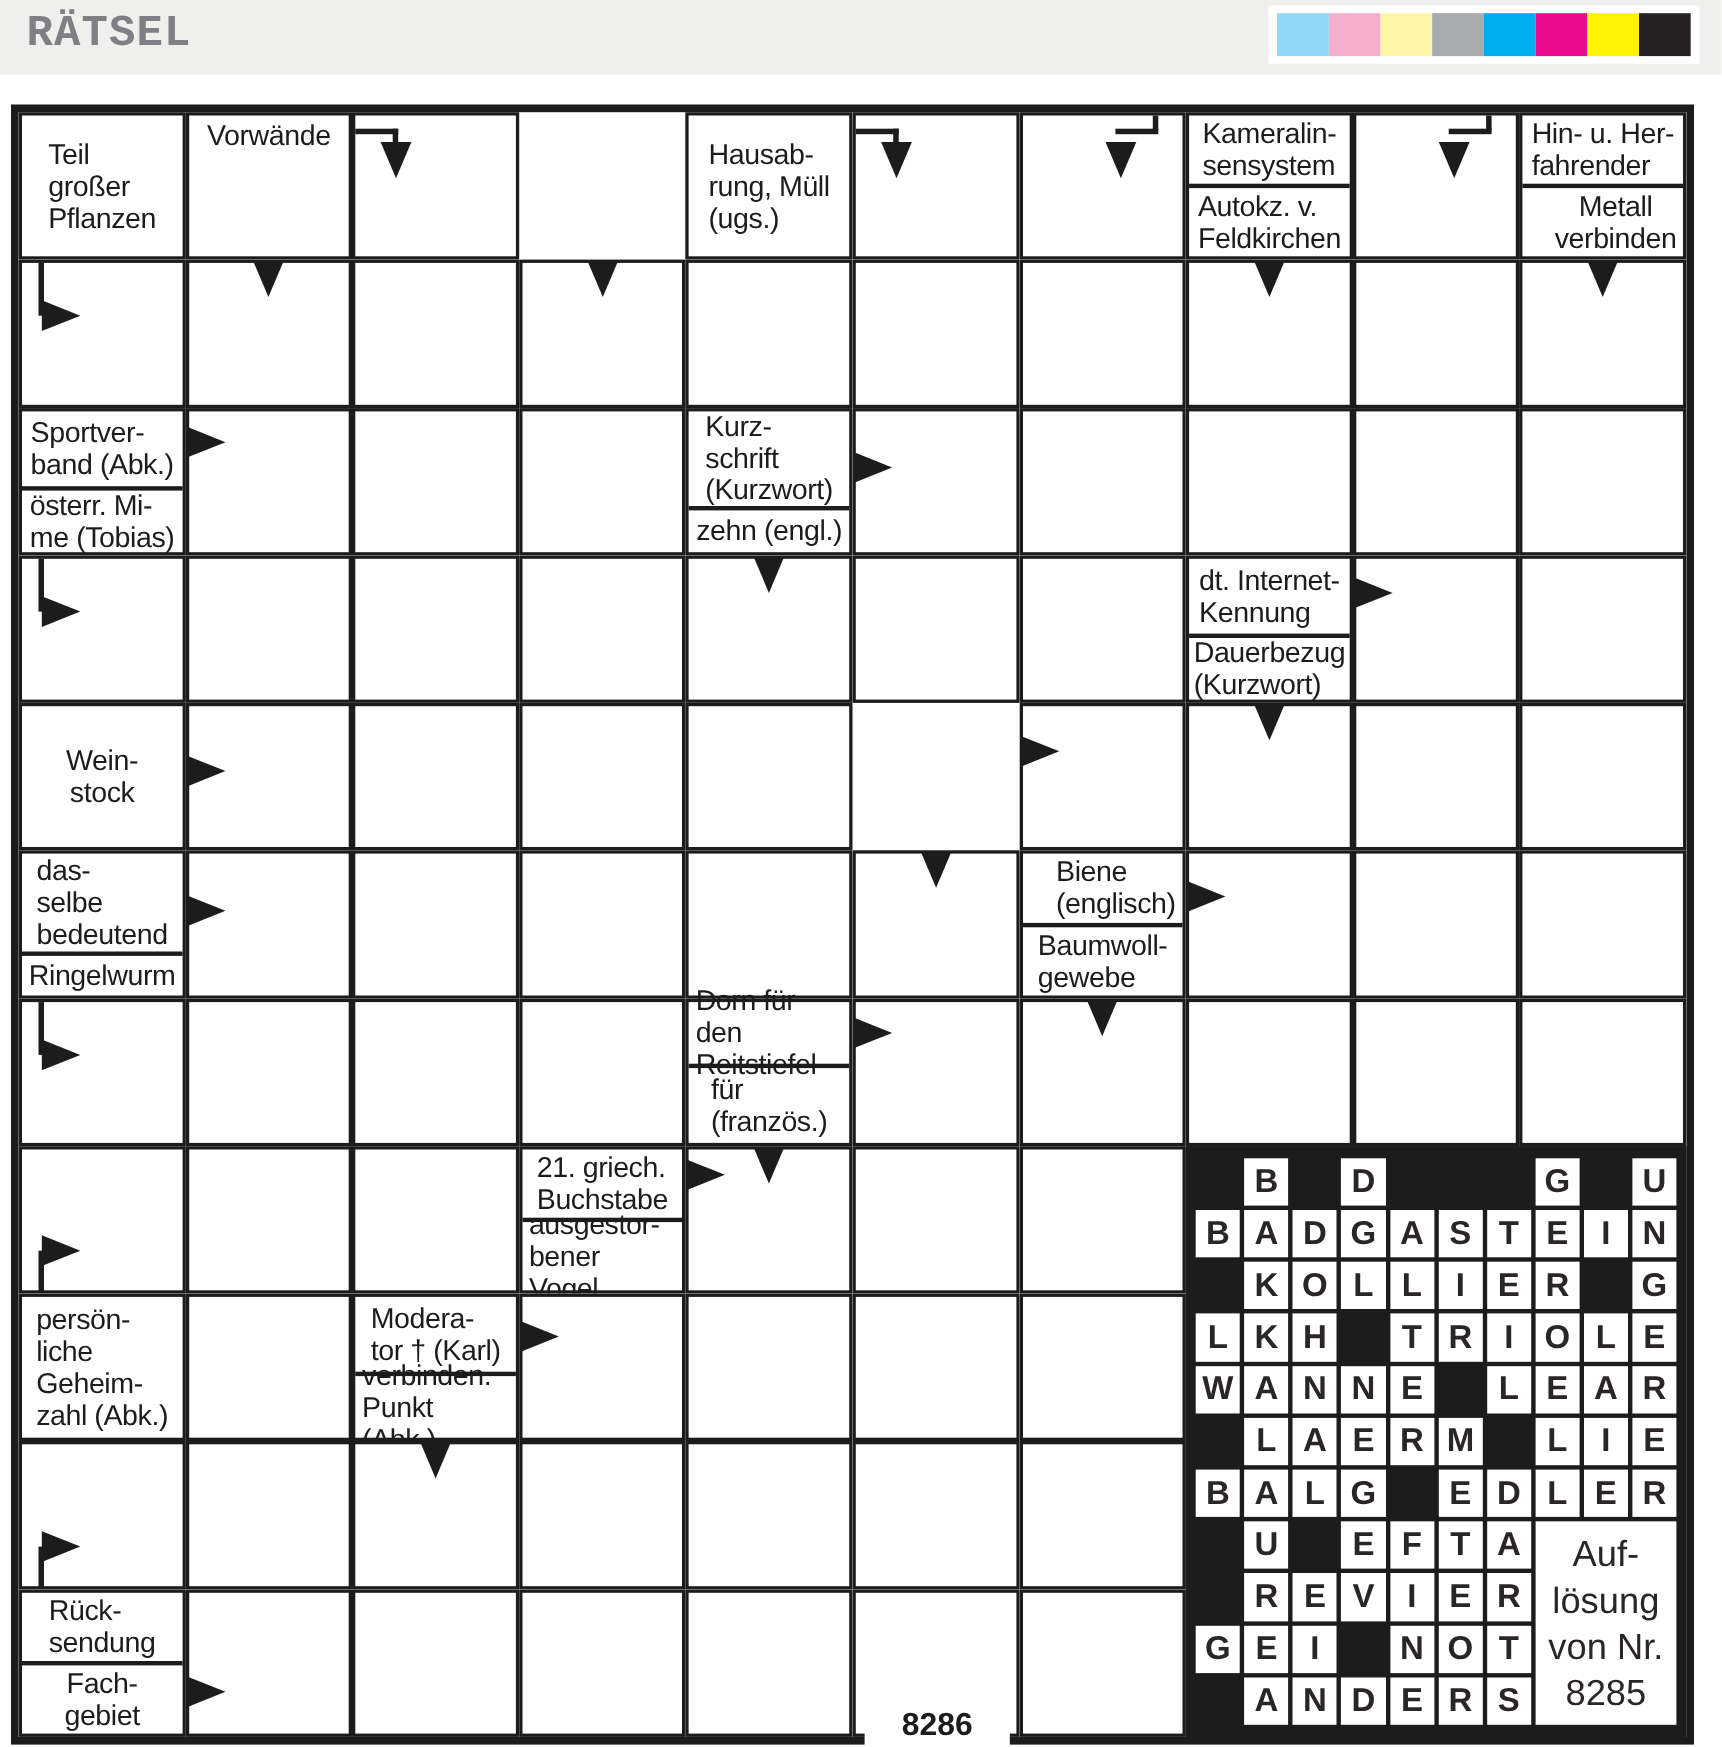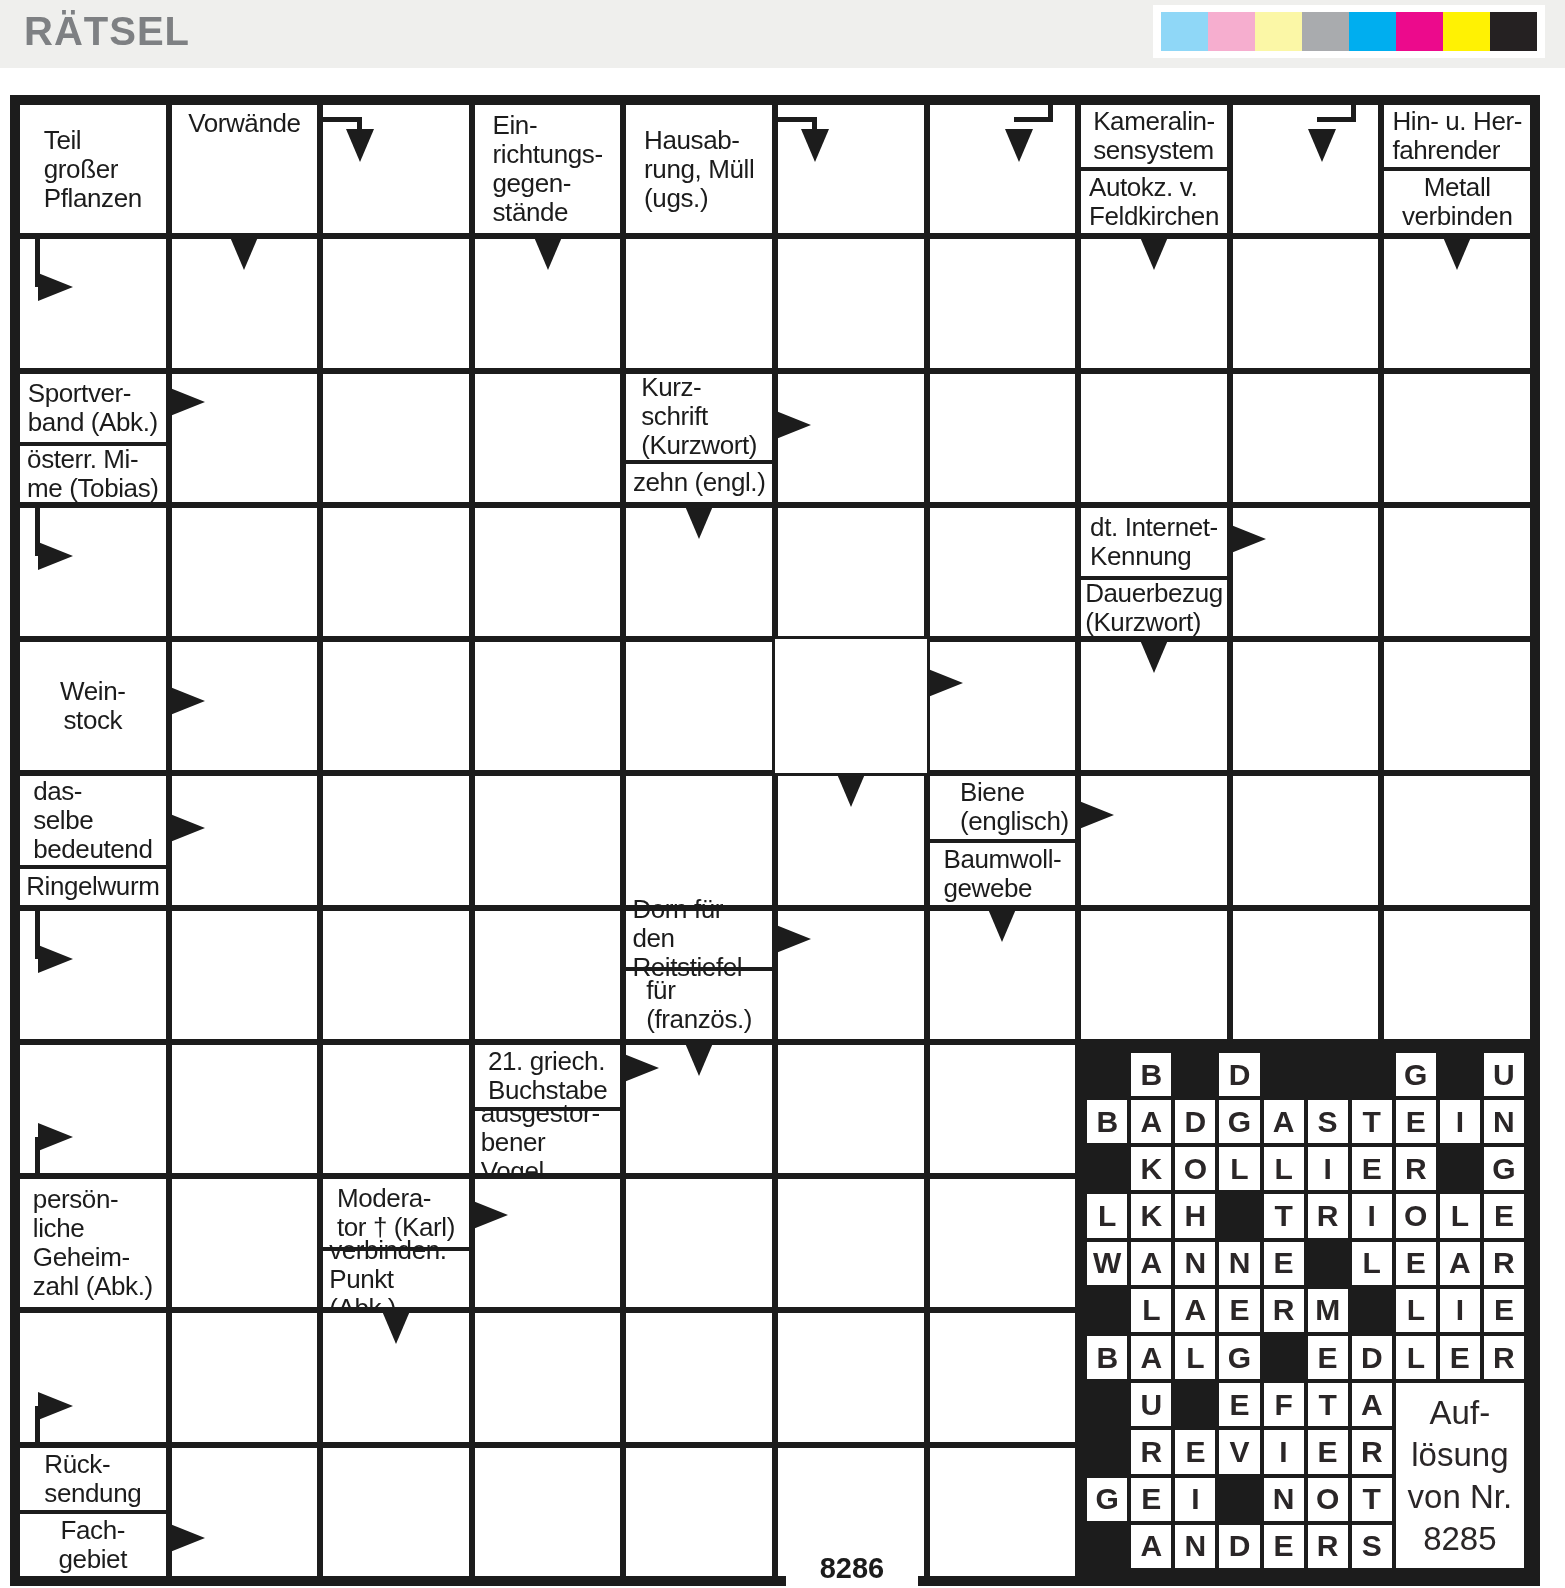--- a/index.html
+++ b/index.html
@@ -1,18 +1,18 @@
 <!DOCTYPE html>
 <html><head>
 <meta charset="utf-8">
 <style>
   html,body{margin:0;padding:0;background:#fff;}
   body{width:1565px;height:1588px;position:relative;font-family:"Liberation Sans",sans-serif;overflow:hidden;}
   .header-bar{position:absolute;left:0;top:0;width:1565px;height:68px;background:#efefed;}
-  .page-title{position:absolute;left:24px;top:9px;margin:0;font-size:40px;font-weight:bold;color:#7e8083;letter-spacing:1px;}
+  .page-title{position:absolute;left:24px;top:9px;margin:0;font-size:40px;font-weight:bold;color:#7e8083;letter-spacing:1px;font-family:Liberation Mono, monospace;}
   .colorbar{position:absolute;left:1153px;top:5px;width:392px;height:53px;background:#fff;display:flex;align-items:center;padding:0;box-sizing:border-box;}
   .colorbar-inner{display:flex;width:376px;height:39px;margin:0 auto;}
   .swatch{flex:1;height:100%;}
   .grid{position:absolute;left:10px;top:95px;width:1530px;height:1491px;box-sizing:border-box;border:7px solid #1c1c1c;display:grid;grid-template-columns:repeat(10,1fr);grid-template-rows:repeat(11,1fr);background:#fff;}
   .cell{position:relative;border:3px solid #1c1c1c;background:#fff;min-width:0;min-height:0;}
   .clues{display:flex;flex-direction:column;height:100%;}
   .clue-box{flex-grow:1;flex-basis:0;min-height:0;display:flex;align-items:center;justify-content:center;padding:1px 6px;box-sizing:border-box;}
   .clue-box + .clue-box{border-top:4px solid #1c1c1c;}
   .clue-text{font-size:26px;line-height:29px;letter-spacing:-0.4px;color:#1c1c1c;text-align:left;}
   .clue-text.center{text-align:center;}
@@ -66,32 +66,20 @@
               <div>Vorwände</div>
             </div>
           </div>
         </div>
       </div>
       <div class="cell" style="grid-area: 1 / 3;">
         <div class="ar line" style="left:0;top:12px;width:39px;height:5px;"></div>
         <div class="ar line" style="left:34px;top:12px;width:5px;height:13px;"></div>
         <div class="ar tri-down" style="left:23px;top:24px;"></div>
       </div>
-      <div class="cell" style="grid-area: 1 / 4;">
-        <div class="clues">
-          <div class="clue-box" style="flex-grow: 1;">
-            <div class="clue-text">
-              <div>Ein-</div>
-              <div>richtungs-</div>
-              <div>gegen-</div>
-              <div>stände</div>
-            </div>
-          </div>
-        </div>
-      </div>
       <div class="cell" style="grid-area: 1 / 5;">
         <div class="clues">
           <div class="clue-box" style="flex-grow: 1;">
             <div class="clue-text">
               <div>Hausab-</div>
               <div>rung, Müll</div>
               <div>(ugs.)</div>
             </div>
           </div>
         </div>
@@ -128,21 +116,21 @@
         <div class="ar tri-down" style="right:42px;top:24px;"></div>
       </div>
       <div class="cell" style="grid-area: 1 / 10;">
         <div class="clues">
           <div class="clue-box" style="flex-grow: 0.5;">
             <div class="clue-text">
               <div>Hin- u. Her-</div>
               <div>fahrender</div>
             </div>
           </div>
-          <div class="clue-box" style="flex-grow: 0.5;">
+          <div class="clue-box" style="flex-grow: 0.5; justify-content: flex-end;">
             <div class="clue-text center">
               <div>Metall</div>
               <div>verbinden</div>
             </div>
           </div>
         </div>
       </div>
       <div class="cell" style="grid-area: 2 / 1;">
         <div class="ar line" style="left:15px;top:0;width:5px;height:48px;"></div>
         <div class="ar tri-right" style="left:18px;top:48px;"></div>

